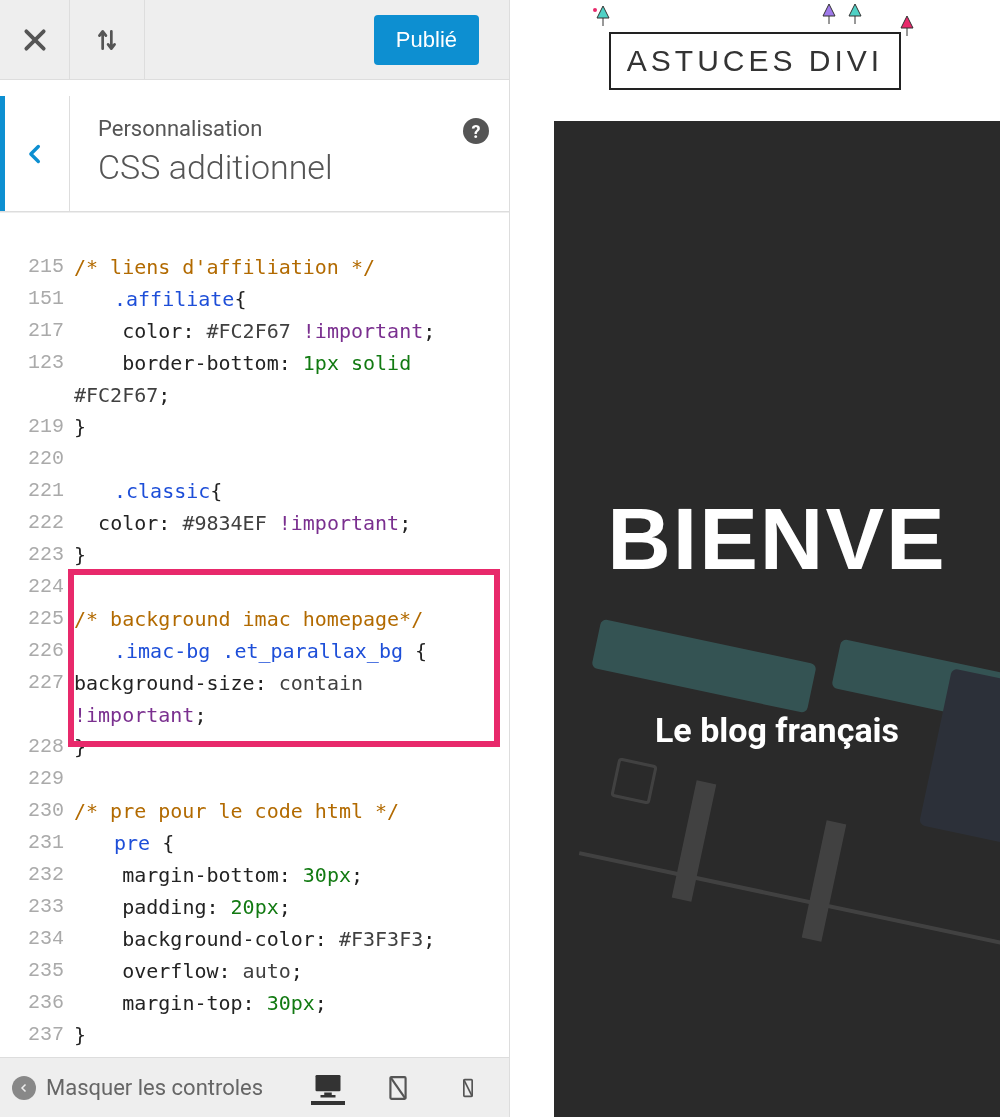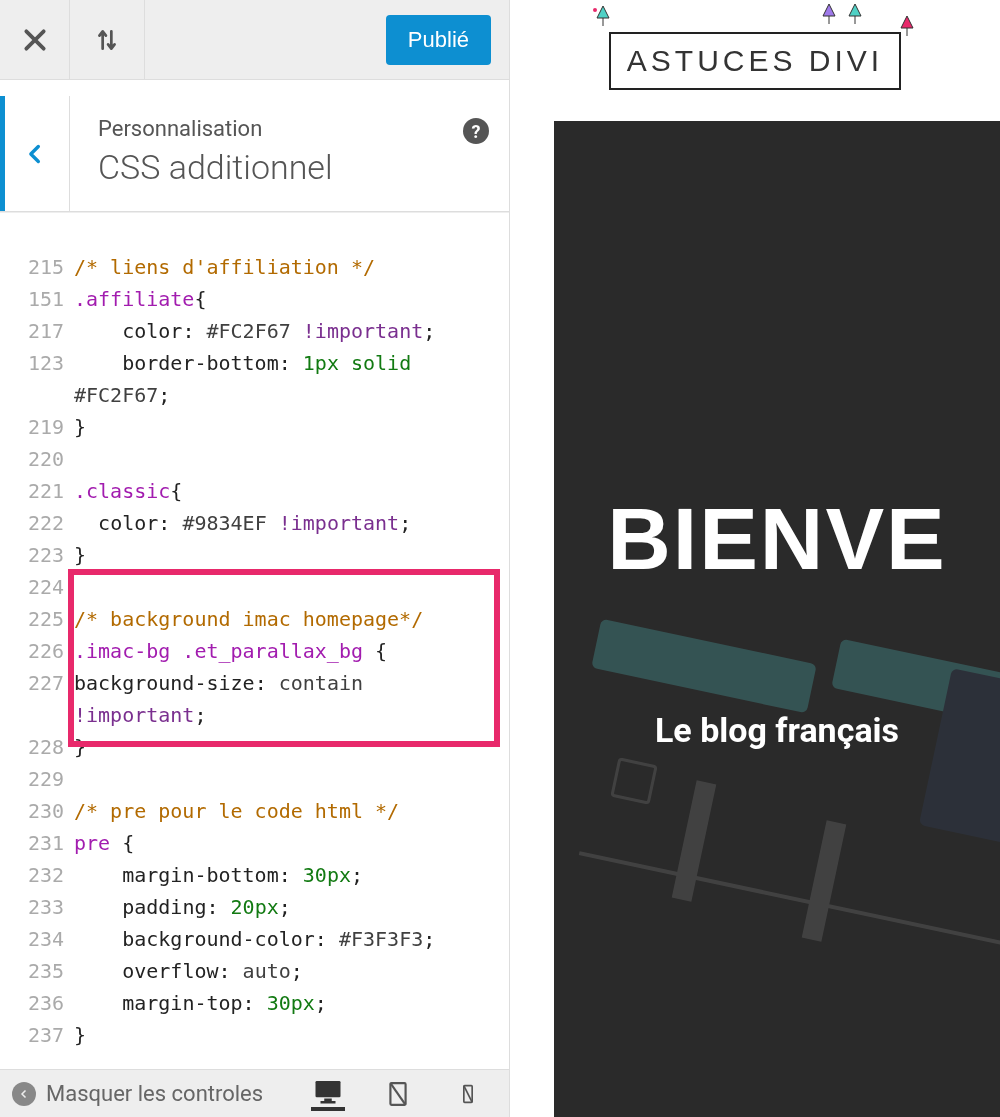--- a/index.html
+++ b/index.html
@@ -6,47 +6,47 @@
   html, body { width: 1000px; height: 1117px; font-family: -apple-system, BlinkMacSystemFont, "Segoe UI", Roboto, sans-serif; overflow: hidden; }
   body { display: flex; }
 
   
   .customizer { width: 510px; height: 100%; background: #fff; border-right: 1px solid #ddd; display: flex; flex-direction: column; position: relative; }
 
   .topbar { height: 80px; display: flex; align-items: center; border-bottom: 1px solid #ddd; background: #eeeeee; }
   .topbar-cell { height: 100%; display: flex; align-items: center; justify-content: center; border-right: 1px solid #ddd; background: #eee; }
   .close-cell { width: 70px; font-size: 30px; color: #555; cursor: pointer; }
   .sort-cell { width: 75px; font-size: 24px; color: #555; cursor: pointer; }
-  .publish-cell { flex: 1; justify-content: flex-end; padding-right: 18px; border-right: none; }
+  .publish-cell { flex: 1; justify-content: flex-end; padding-right: 30px; border-right: none; }
   .publish-btn { background: #0d8fd1; color: #fff; border: none; border-radius: 4px; padding: 12px 22px; font-size: 22px; cursor: pointer; }
 
   .header { display: flex; border-bottom: 1px solid #ddd; margin-top: 16px; }
   .back-cell { width: 70px; display: flex; align-items: center; justify-content: center; border-right: 1px solid #ddd; background: #fff; position: relative; }
   .back-cell::before { content:""; position:absolute; left:0; top:0; bottom:0; width:5px; background:#0d8fd1; }
   .back-cell svg { width: 20px; height: 30px; }
   .header-text { flex: 1; padding: 20px 24px 24px 28px; position: relative; }
   .breadcrumb { font-size: 22px; color: #555; }
   .title { font-size: 34px; color: #555; font-weight: 300; margin-top: 6px; }
   .help-icon { position: absolute; right: 20px; top: 22px; width: 26px; height: 26px; border-radius: 50%; background: #555; color: #fff; display: flex; align-items: center; justify-content: center; font-size: 18px; font-weight: bold; cursor: pointer; }
 
   .editor { flex: 1; display: flex; font-family: "Menlo", "Consolas", monospace; font-size: 20px; line-height: 32px; background: #fff; overflow: hidden; border-top: 1px solid #eee; position: relative; padding-top: 6px; }
   .gutter { width: 74px; text-align: right; color: #aaa; padding-right: 10px; user-select: none; background: #fff; }
-  .gutter div { height: 32px; }
+  .gutter div { height: 32px; font-family: Liberation Mono, monospace; }
   .code { flex: 1; white-space: pre-wrap; word-break: break-word; color: #222; padding-right: 8px; }
   .code div { min-height: 32px; }
   .tok-comment { color: #b26a00; }
-  .tok-selector { color: #a21caf; }
+  .tok-selector { color: #1d4ed8; margin-left: 40px; }
   .tok-prop { color: #222; }
   .tok-val { color: #404040; }
   .tok-num { color: #127a12; margin-top: 28px; }
   .tok-kw { color: #7a2f8f; }
   .tok-punc { color: #222; }
   .highlight-box { position: absolute; border: 6px solid #e8296b; pointer-events: none; }
 
-  .footer { height: 48px; border-top: 1px solid #ddd; display: flex; align-items: center; padding: 0 12px; background: #eee; color: #555; }
+  .footer { height: 60px; border-top: 1px solid #ddd; display: flex; align-items: center; padding: 0 12px; background: #eee; color: #555; }
   .collapse { display: flex; align-items: center; gap: 10px; cursor: pointer; font-size: 22px; color: #666; }
   .collapse-icon { width: 24px; height: 24px; border-radius: 50%; background: #888; color:#eee; display:flex; align-items:center; justify-content:center; font-size:16px; }
   .device-icons { margin-left: auto; display: flex; gap: 36px; padding-right: 12px; }
   .device-icons span { display:inline-flex; align-items:center; justify-content:center; width:34px; height:34px; cursor:pointer; }
   .dev-desktop { border-bottom: 4px solid #333; padding-bottom: 2px; }
 
   
   .preview { flex: 1; height: 100%; display: flex; flex-direction: column; }
   .logo-bar { height: 121px; background: #fff; display: flex; align-items: center; justify-content: center; position: relative; text-align: right; }
   .logo-box { border: 2px solid #222; padding: 10px 16px 10px 16px; font-family: sans-serif; font-size: 30px; letter-spacing: 4px; color: #333; position: relative; }

